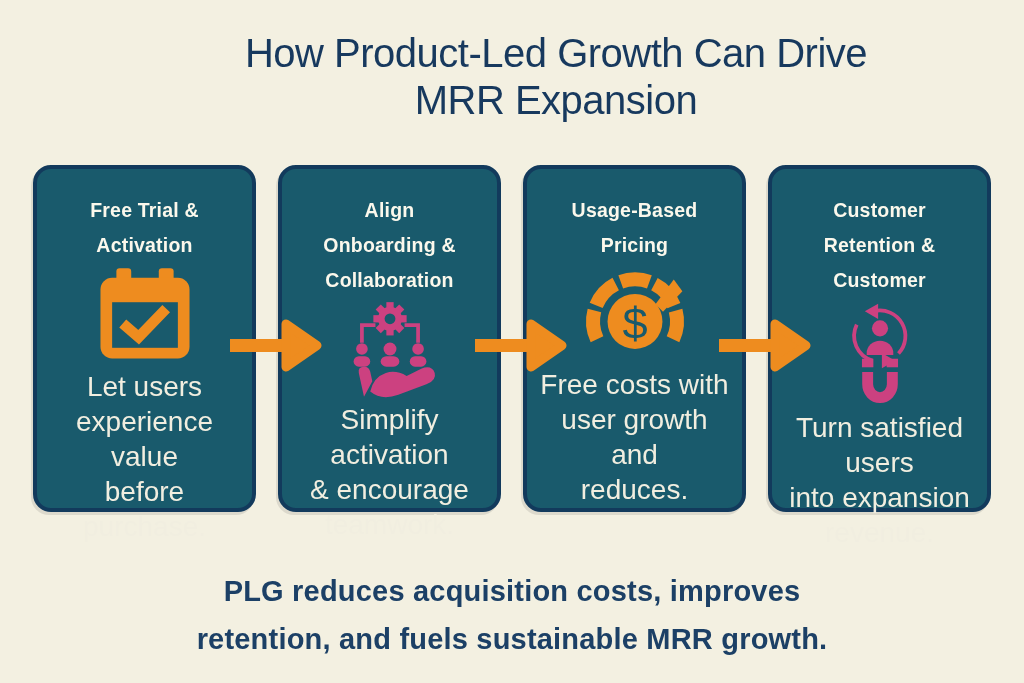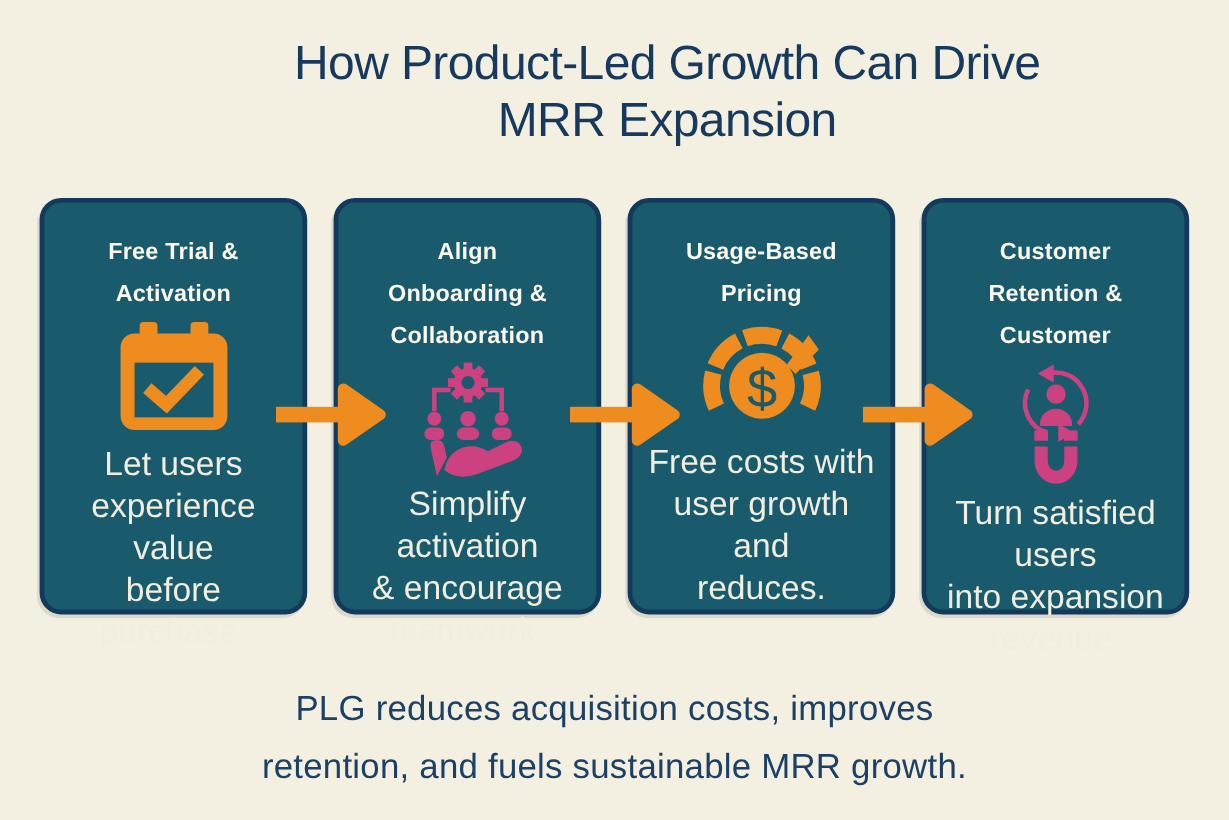--- a/index.html
+++ b/index.html
@@ -76,21 +76,21 @@
   .flow-arrow.a2 { left: 475px; }
   .flow-arrow.a3 { left: 719px; }
   .footer-text {
     position: absolute;
     top: 567px;
     left: 0;
     width: 100%;
     text-align: center;
     color: #1c4066;
     font-size: 29px;
-    font-weight: 400;
+    font-weight: 700;
     line-height: 48px;
     letter-spacing: 0.2px;
   }
 </style>
 </head>
 <body>
 
 <div class="page">
 
   <div class="main-title">

